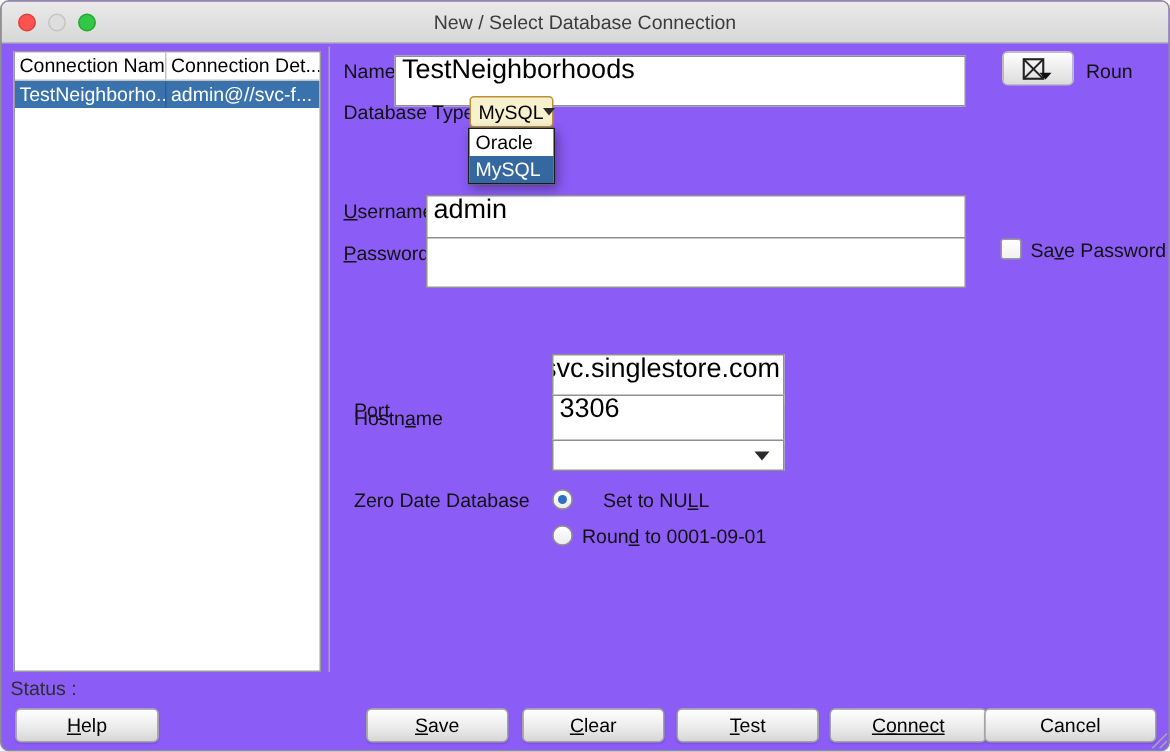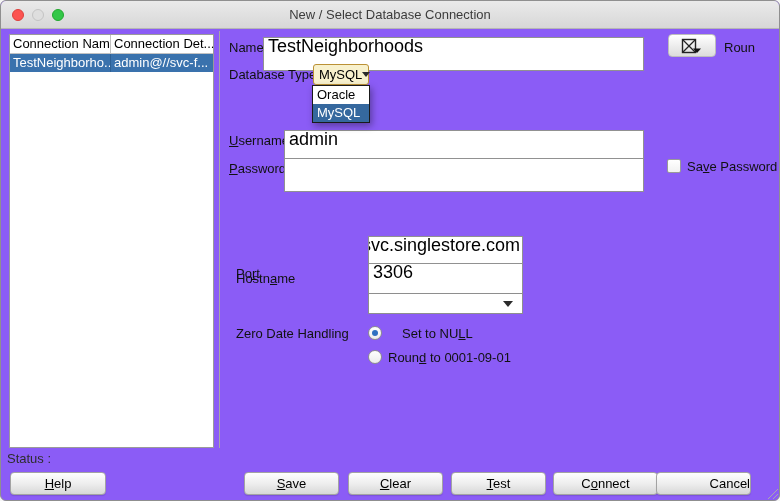--- a/index.html
+++ b/index.html
@@ -179,33 +179,33 @@
     </div>
 
   <div class="lbl" style="left:235px; top:265px;"><span>Po</span><span class="mn">r</span><span>t</span></div>
   <div class="field" style="left:367px; top:262px; width:155px;">3306</div>
 
   <div class="combo-plain">
     <span></span>
     <span class="arrow"></span>
   </div>
 
-  <div class="lbl" style="left:235px; top:325px;">Zero Date Handling</div>
+  <div class="lbl" style="left:235px; top:325px;">Zero Date Database</div>
   <div class="radio on" style="left:367px; top:325px;"></div>
   <div class="lbl" style="left:387px; top:325px;margin-left:14px;"><span>Set to NU</span><span class="mn">L</span><span>L</span></div>
   <div class="radio" style="left:367px; top:349px;"></div>
   <div class="lbl" style="left:387px; top:349px;"><span>Roun</span><span class="mn">d</span><span> to 0001-09-01</span></div>
 
   <div class="status">Status :</div>
 
   <div class="pbtn" style="left:9px;  top:471px; width:96px;"><span></span><span class="mn">H</span><span>elp</span></div>
   <div class="pbtn" style="left:243px; top:471px; width:95px;"><span></span><span class="mn">S</span><span>ave</span></div>
   <div class="pbtn" style="left:347px; top:471px; width:95px;"><span></span><span class="mn">C</span><span>lear</span></div>
   <div class="pbtn" style="left:450px; top:471px; width:95px;"><span></span><span class="mn">T</span><span>est</span></div>
-  <div class="pbtn" style="left:552px; top:471px; width:105px;"><span>C</span><span class="mn">o</span><span>nnect</span></div>
-  <div class="pbtn" style="left:655px; top:471px; width:95px;text-align:right;">Cancel</div>
+  <div class="pbtn" style="left:552px; top:471px; width:105px;text-decoration:underline;"><span>C</span><span class="mn">o</span><span>nnect</span></div>
+  <div class="pbtn" style="left:655px; top:471px; width:115px;">Cancel</div>
 
   <svg class="grip" width="13" height="13">
     <line x1="3" y1="13" x2="13" y2="3" stroke="#aaa" stroke-width="1"></line>
     <line x1="8" y1="13" x2="13" y2="8" stroke="#aaa" stroke-width="1"></line>
   </svg>
 
 </div>
 
 </body></html>

